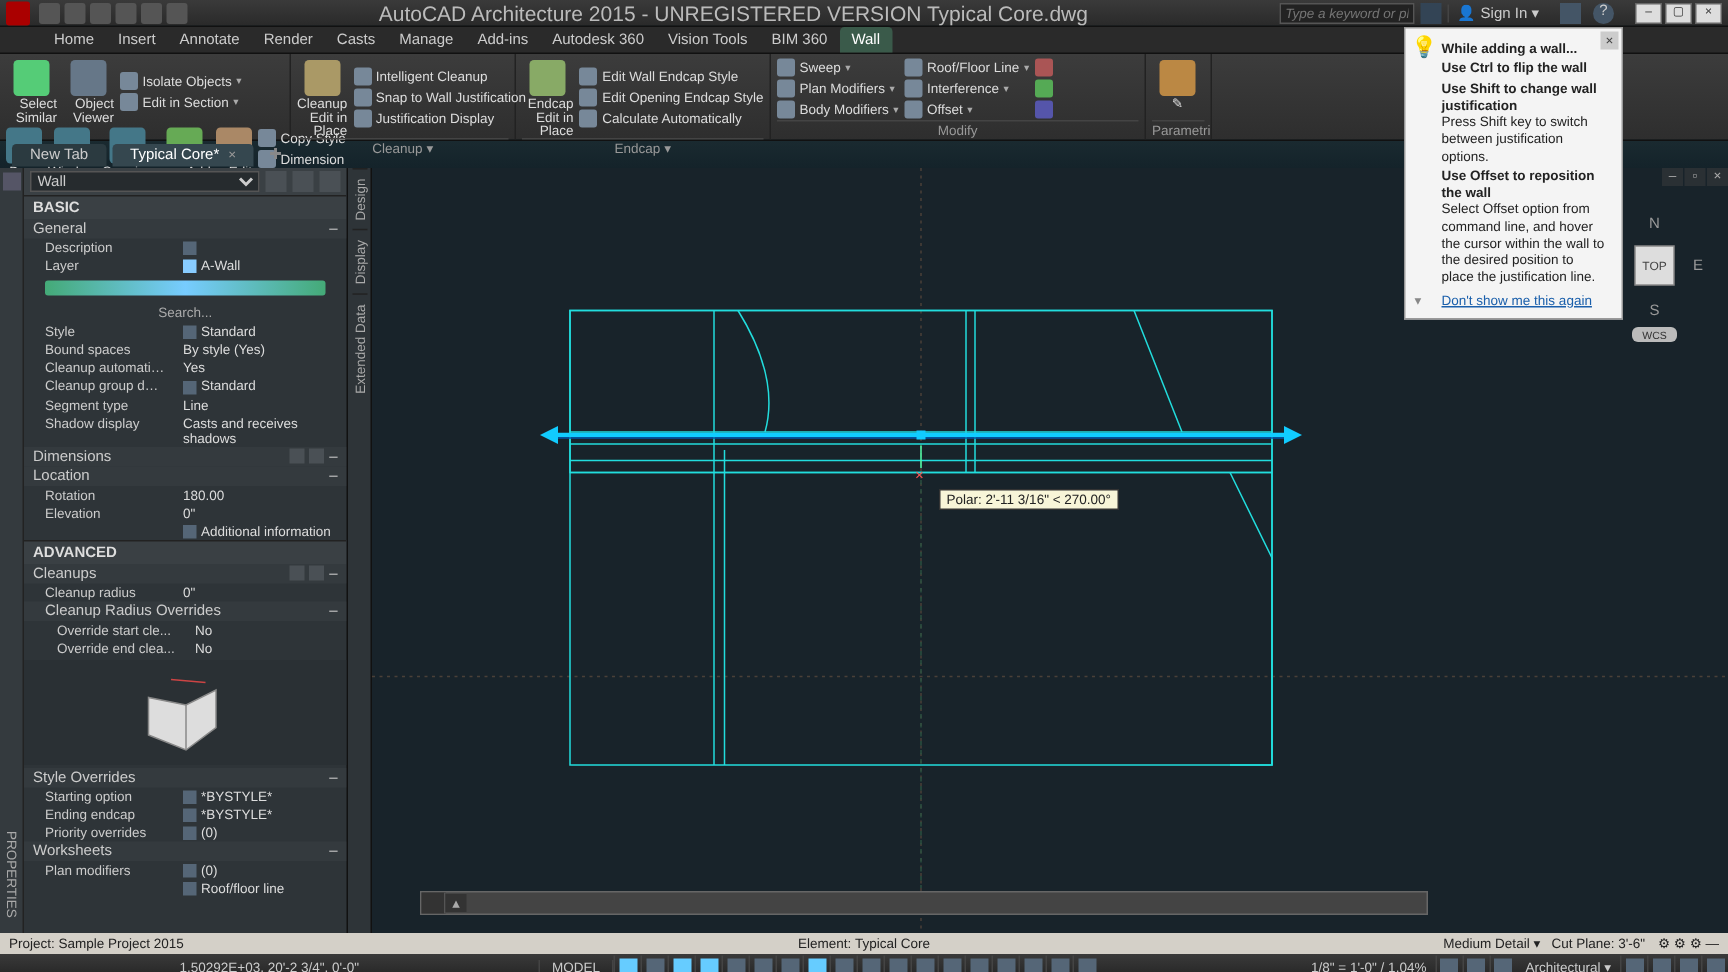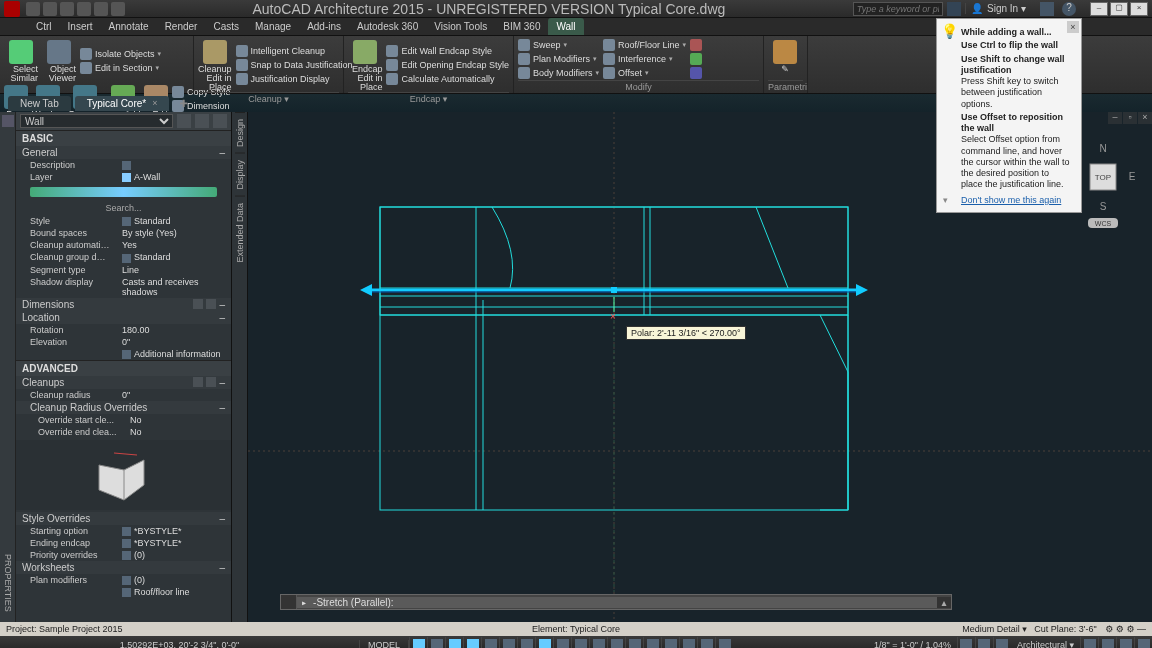--- a/index.html
+++ b/index.html
@@ -122,21 +122,21 @@
     <span style="width:14px;height:14px;background:#456;border-radius:50%;margin-left:4px;text-align:center;color:#ccc;">?</span>
     <div class="winctrl">
       <div>–</div>
       <div>▢</div>
       <div>×</div>
     </div>
   </div>
 </div>
 
 <div class="ribtabs">
-  <div class="tab">Ctrl</div>
+  <div class="tab">Home</div>
   <div class="tab">Insert</div>
   <div class="tab">Annotate</div>
   <div class="tab">Render</div>
   <div class="tab">Casts</div>
   <div class="tab">Manage</div>
   <div class="tab">Add-ins</div>
   <div class="tab">Autodesk 360</div>
   <div class="tab">Vision Tools</div>
   <div class="tab">BIM 360</div>
   <div class="tab active">Wall</div>
@@ -211,21 +211,21 @@
           <div class="ic" style="background:#a96"></div>
           <span>Cleanup Edit in Place</span>
         </div>
       <div class="vlist">
         <div class="row">
             <div class="ic"></div>
             <span>Intelligent Cleanup</span>
           </div>
         <div class="row">
             <div class="ic"></div>
-            <span>Snap to Data Justification</span>
+            <span>Snap to Wall Justification</span>
           </div>
         <div class="row">
             <div class="ic"></div>
             <span>Justification Display</span>
           </div>
       </div>
     </div>
     <div class="panel-label"><span>Cleanup</span> ▾</div>
   </div>
 
@@ -533,21 +533,20 @@
   <b>Use Shift to change wall justification</b>
   <span>Press Shift key to switch between justification options.</span>
   <b>Use Offset to reposition the wall</b>
   <span>Select Offset option from command line, and hover the cursor within the wall to the desired position to place the justification line.</span><br>
   <span style="float:left;margin-left:-18px;margin-top:4px;color:#888">▾</span>
   <span class="link">Don't show me this again</span>
 </div>
 
 <div class="cmdline">
   <div class="ci"></div>
-  <div class="ct">▸ <span>-Stretch (Parallel):</span></div>
   <div class="cd">▴</div>
 </div>
 
 <div class="status1">
   <span>Project: Sample Project 2015</span>
   <span style="position:absolute;left:50%;transform:translateX(-50%)">Element:  Typical Core</span>
   <span>
     <span><span>Medium Detail</span> ▾</span>&nbsp;&nbsp;
     <span>Cut Plane:  3'-6"</span>
     <span style="margin-left:6px;">⚙ ⚙ ⚙ —</span>

